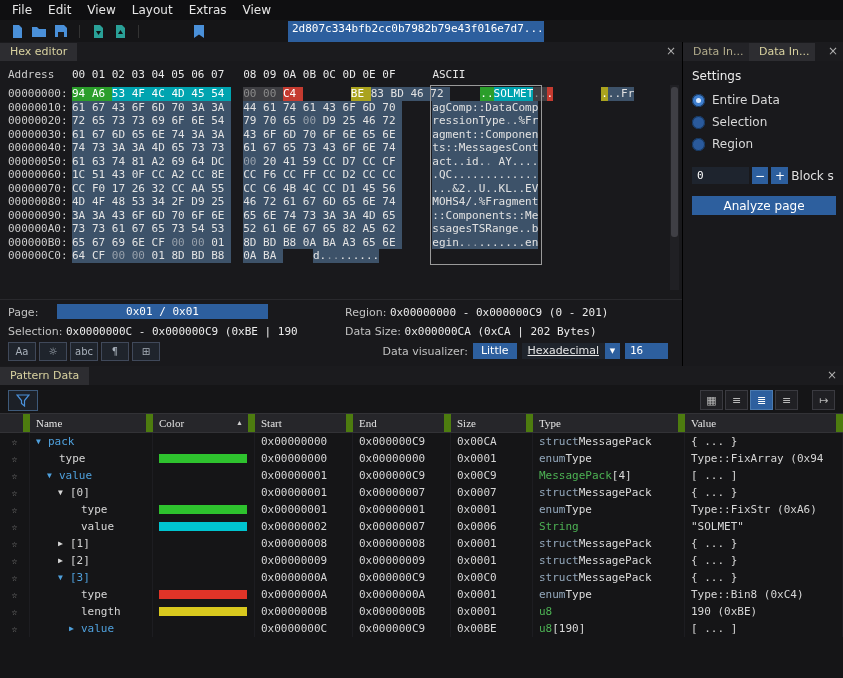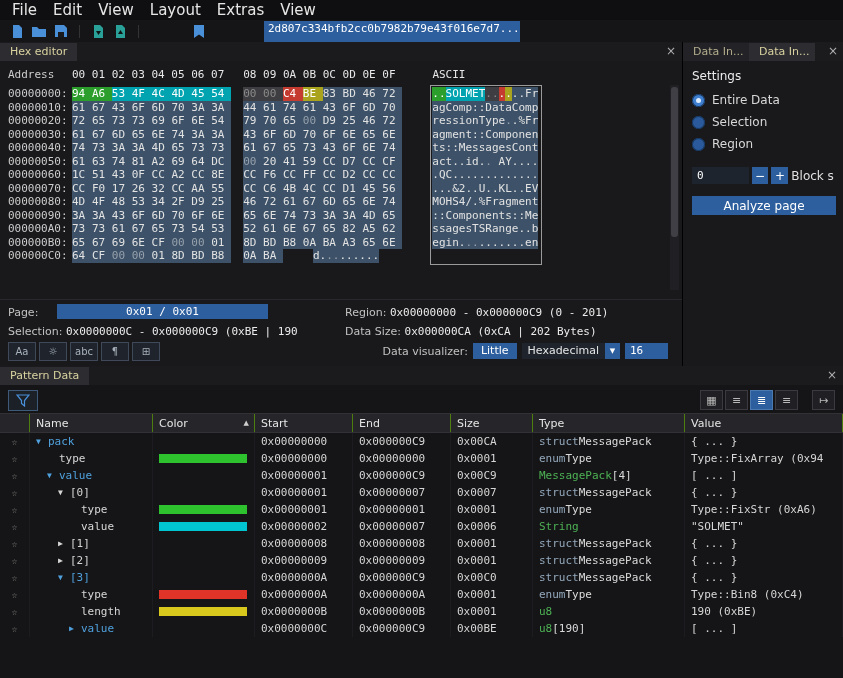--- a/index.html
+++ b/index.html
@@ -1,25 +1,25 @@
 <!DOCTYPE html>
 <html><head>
 <meta charset="utf-8">
 <style>
   html,body{margin:0;padding:0;background:#0c0c0d;}
   body{overflow:hidden;}
   .app{position:relative;width:843px;height:678px;background:#151517;font-family:"DejaVu Sans",sans-serif;color:#d8d8d8;overflow:hidden;}
 
   
-  .menubar{height:20px;background:#0f0f11;display:flex;align-items:center;padding:0 4px;font-size:15px;color:#e6e6e6;}
+  .menubar{height:20px;background:#0f0f11;display:flex;align-items:center;padding:0 4px;font-size:12px;color:#e6e6e6;}
   .menubar span{padding:2px 8px;cursor:default;}
   .toolbar{height:22px;background:#151517;display:flex;align-items:center;padding:0 6px;}
   .tbicon{width:22px;height:17px;display:flex;align-items:center;justify-content:center;}
   .tbsep{width:1px;height:13px;background:#333;margin:0 7px;}
-  .hashfield{margin-left:54px;width:248px;height:21px;background:#2d5f9e;color:#fff;font:11px "DejaVu Sans Mono",monospace;line-height:15px;padding:0 4px;white-space:nowrap;overflow:hidden;}
+  .hashfield{margin-left:78px;width:248px;height:21px;background:#2d5f9e;color:#fff;font:11px "DejaVu Sans Mono",monospace;line-height:15px;padding:0 4px;white-space:nowrap;overflow:hidden;}
 
   
   .main{position:absolute;top:42px;left:0;width:843px;height:324px;}
   .hexpane{position:absolute;left:0;top:0;width:682px;height:324px;background:#19191c;display:flex;flex-direction:column;}
   .infopane{position:absolute;left:682px;top:0;width:161px;height:324px;background:#19191c;border-left:1px solid #000;}
 
   .tabbar{height:19px;background:#1b1b1e;display:flex;align-items:center;position:relative;flex:none;}
   .tab{height:18px;padding:0 10px;background:#2d2d31;color:#d9d2a0;font-size:11px;line-height:18px;white-space:nowrap;overflow:hidden;}
   .tab.inactive{background:#232327;color:#b3ad8d;}
   .closex{position:absolute;right:5px;top:2px;color:#b0b0b0;font-size:12px;line-height:14px;width:12px;text-align:center;cursor:default;}
@@ -33,40 +33,40 @@
   .bgroup{display:flex;}
   .bcell{display:inline-block;width:19.9px;}
   .gapA{width:12px;flex:none;}
   .gapB{width:30px;flex:none;}
   .agroup{display:flex;}
   .acell{display:inline-block;width:6.63px;text-align:center;}
   .c-g{background:#2b9e2b;color:#fff;}
   .c-t{background:#00a4b0;color:#fff;}
   .c-d{background:#3e3e42;}
   .c-r{background:#c53b30;color:#fff;}
-  .c-y{background:#aaa31e;color:#fff;}
+  .c-y{background:#aaa31e;color:#fff;margin-left:48px;}
   .c-s{background:#3d5269;}
   .dim{color:#97a0ab;}
   .c-d.dim{color:#8a8a8a;}
   .asciiframe{position:absolute;left:430px;top:24px;width:110px;height:178px;border:1px solid #9a9a9a;pointer-events:none;}
   .vscroll{position:absolute;right:3px;top:24px;width:9px;height:205px;background:#202024;}
   .vthumb{position:absolute;left:1px;top:2px;width:7px;height:150px;background:#3f3f45;border-radius:3px;}
 
   
   .hexfooter{position:relative;height:66px;border-top:1px solid #29292d;font-size:11px;flex:none;}
   .flabel{color:#c2c2c2;}
   .fval{color:#ececec;font-family:"DejaVu Sans Mono",monospace;}
   .fpos{position:absolute;white-space:nowrap;}
   .pageslider{position:absolute;left:57px;top:4px;width:211px;height:15px;background:#2d5f9e;color:#fff;text-align:center;line-height:15px;font-family:"DejaVu Sans Mono",monospace;}
   .ftoggles{position:absolute;left:8px;top:42px;display:flex;gap:3px;}
   .togglebtn{min-width:20px;height:17px;padding:0 3px;border:1px solid #40495a;background:#1f242c;color:#a8b0ba;font-size:10px;display:flex;align-items:center;justify-content:center;}
   .fvis{position:absolute;right:14px;top:43px;display:flex;align-items:center;gap:5px;}
   .bluebtn{height:16px;padding:0 8px;background:#2d5f9e;color:#fff;border:none;font:11px "DejaVu Sans",sans-serif;line-height:16px;}
   .combo{display:flex;height:16px;}
-  .combotext{background:#1f242c;color:#e4e4e4;padding:0 6px;line-height:16px;}
+  .combotext{background:#1f242c;color:#e4e4e4;padding:0 6px;line-height:16px;text-decoration:underline;}
   .comboarrow{width:15px;background:#2d5f9e;color:#fff;font-size:7px;display:flex;align-items:center;justify-content:center;}
   .countbox{width:38px;height:16px;background:#2d5f9e;color:#fff;line-height:16px;padding-left:5px;font-family:"DejaVu Sans Mono",monospace;}
 
   
   .infocontent{padding:8px 9px;font-size:12px;}
   .settingstitle{color:#ececec;margin-bottom:10px;}
   .radiorow{display:flex;align-items:center;gap:7px;margin:8px 0;}
   .radio{width:13px;height:13px;border-radius:50%;background:#2a5a9c;box-shadow:inset 0 0 0 1px #16365c;flex:none;}
   .radio.sel{background:#3f7fd0;}
   .radio.sel::after{content:"";display:block;width:5px;height:5px;margin:4px;border-radius:50%;background:#ddecff;}
@@ -79,21 +79,21 @@
   
   .patternpane{position:absolute;top:366px;left:0;width:843px;height:312px;background:#151517;}
   .ptoolbar{height:26px;display:flex;align-items:center;padding:2px 8px 0 8px;}
   .filterbtn{width:28px;height:19px;border:1px solid #3e5a7a;background:#1c2027;display:flex;align-items:center;justify-content:center;}
   .vicons{margin-left:auto;display:flex;align-items:center;}
   .viconbtn{min-width:21px;height:18px;border:1px solid #3a3a40;background:#202024;color:#b8b8b8;display:flex;align-items:center;justify-content:center;font-size:11px;margin-left:2px;}
   .viconbtn.active{background:#2d5f9e;color:#fff;border-color:#4a7ab0;}
   .viconbtn.sep{margin-left:14px;}
   .pgrid{display:grid;grid-template-columns:30px 123px 102px 98px 98px 82px 152px auto;}
   .pheadrow{height:18px;background:#26262a;border-top:1px solid #323236;border-bottom:1px solid #323236;font-size:11px;color:#e4e4e4;}
-  .phcell{display:flex;align-items:center;padding-left:6px;border-right:1px solid #4d7c0f;overflow:hidden;white-space:nowrap;}
+  .phcell{display:flex;align-items:center;padding-left:6px;border-right:7px solid #4d7c0f;overflow:hidden;white-space:nowrap;font-family:Liberation Serif, serif;}
   .sorticon{margin-left:auto;margin-right:5px;font-size:7px;color:#cfcfcf;}
   .prow{height:17px;font:11px "DejaVu Sans Mono",monospace;color:#d6d6d6;}
   .pcell{display:flex;align-items:center;padding-left:6px;border-right:1px solid #1d1d21;overflow:hidden;white-space:nowrap;height:100%;}
   .starcell{justify-content:center;padding-left:0;color:#8b8b8b;font-size:10px;}
   .arrow{display:inline-block;width:12px;font-size:8px;flex:none;}
   .blue{color:#4fa0dc;}
   .kw{color:#94a9bd;}
   .tn{color:#dadada;}
   .tg{color:#4db254;}
   .sw{width:88px;height:9px;flex:none;}

